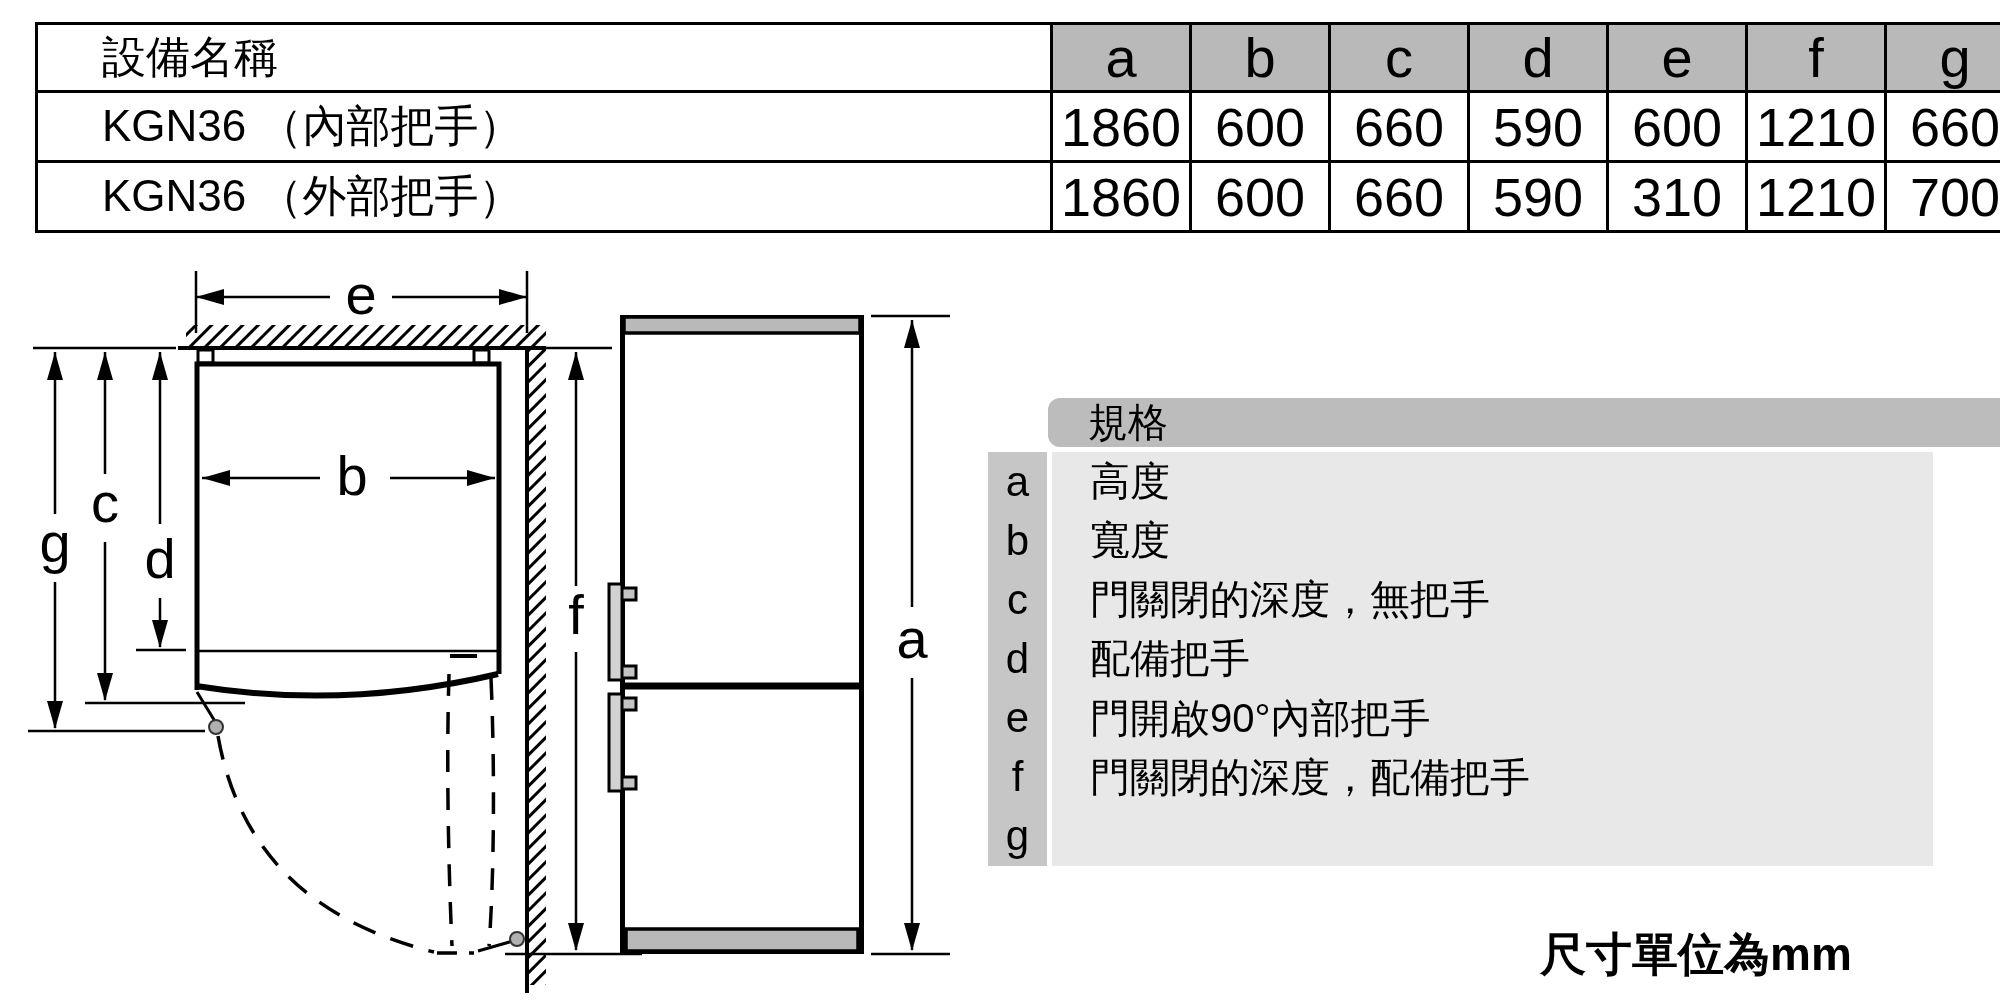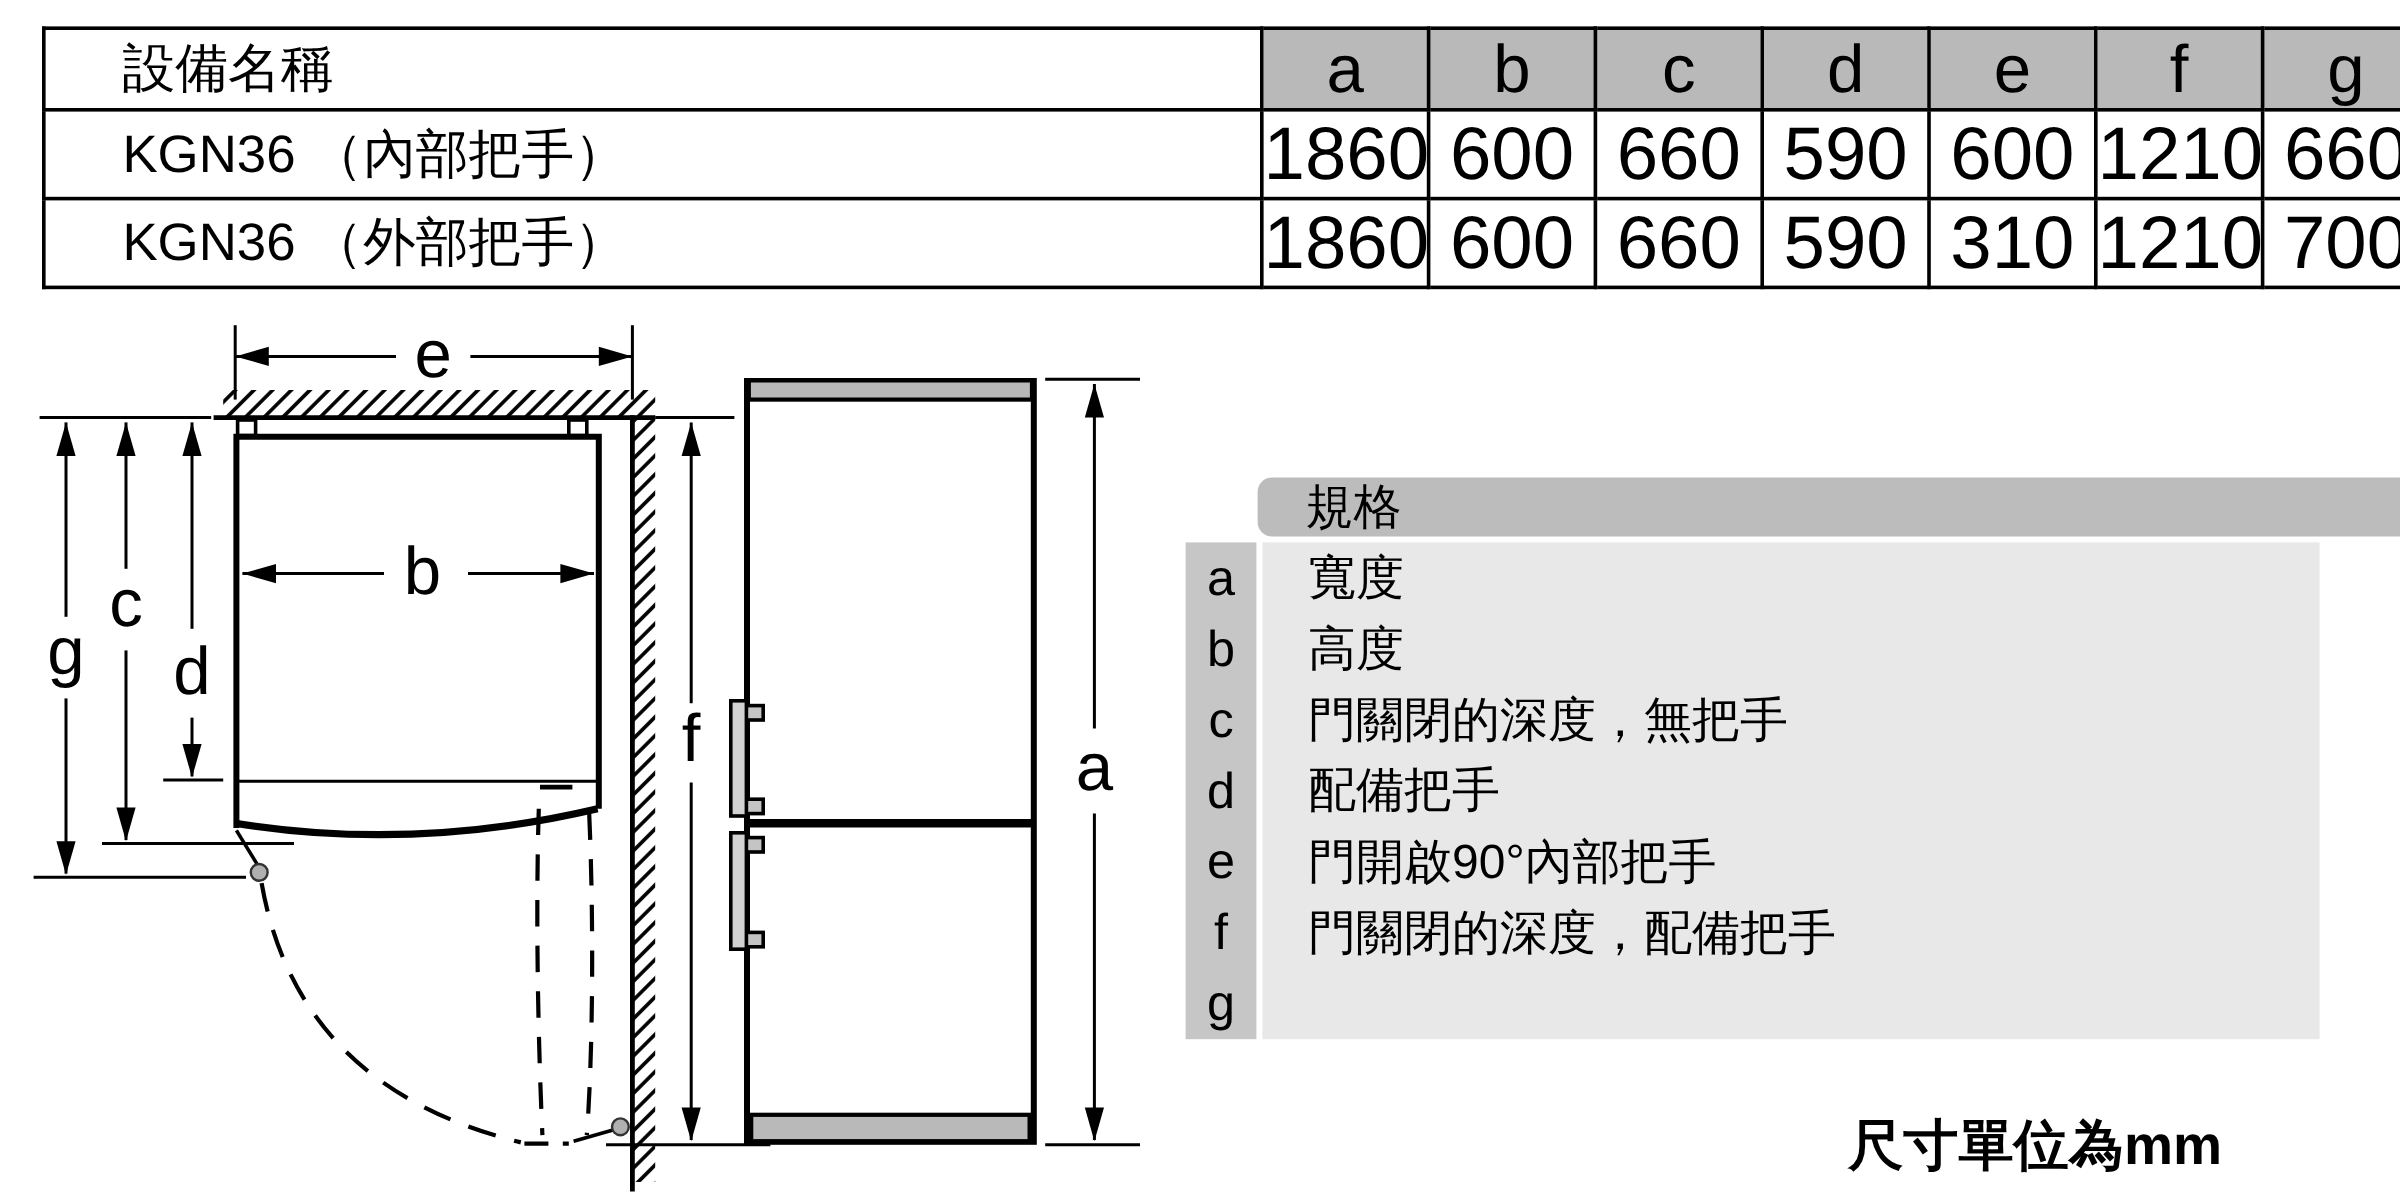--- a/index.html
+++ b/index.html
@@ -11,21 +11,21 @@
   #spec-table{
     position:absolute;left:35px;top:22px;width:1903px;height:210px;
     border-collapse:collapse;table-layout:fixed;background:#fff;
   }
   #spec-table td{
     border:3px solid #000;padding:0;vertical-align:middle;overflow:hidden;
   }
   #spec-table tr{height:70px;}
   #spec-table tr.hdr{height:68px;}
   #spec-table td.name{width:948px;text-align:left;padding-left:64px;font-size:44px;}
-  #spec-table td.dim{width:136px;text-align:center;font-size:62px;}
+  #spec-table td.dim{width:136px;text-align:center;font-size:54px;}
   #spec-table tr.hdr td.dim{background:#b9b9b9;font-size:56px;}
   
   #legend{position:absolute;left:988px;top:398px;width:950px;}
   #legend .lg-header{
     margin-left:60px;width:1002px;height:49px;background:#bcbcbc;
     display:flex;align-items:center;box-sizing:border-box;padding-left:40px;
     font-size:40px;
     border-radius:12px;
   }
   #legend .lg-body{margin-top:5px;display:flex;}
@@ -206,22 +206,22 @@
       <div class="keycol">
         <div class="kcell">a</div>
         <div class="kcell">b</div>
         <div class="kcell">c</div>
         <div class="kcell">d</div>
         <div class="kcell">e</div>
         <div class="kcell">f</div>
         <div class="kcell">g</div>
       </div>
       <div class="desccol">
+        <div class="dcell">高度</div>
         <div class="dcell">寬度</div>
-        <div class="dcell">高度</div>
         <div class="dcell">門關閉的深度，無把手</div>
         <div class="dcell">配備把手</div>
         <div class="dcell">門開啟90°內部把手</div>
         <div class="dcell">門關閉的深度，配備把手</div>
       </div>
     </div>
   </div>
 
   <div id="caption">尺寸單位為mm</div>
 

